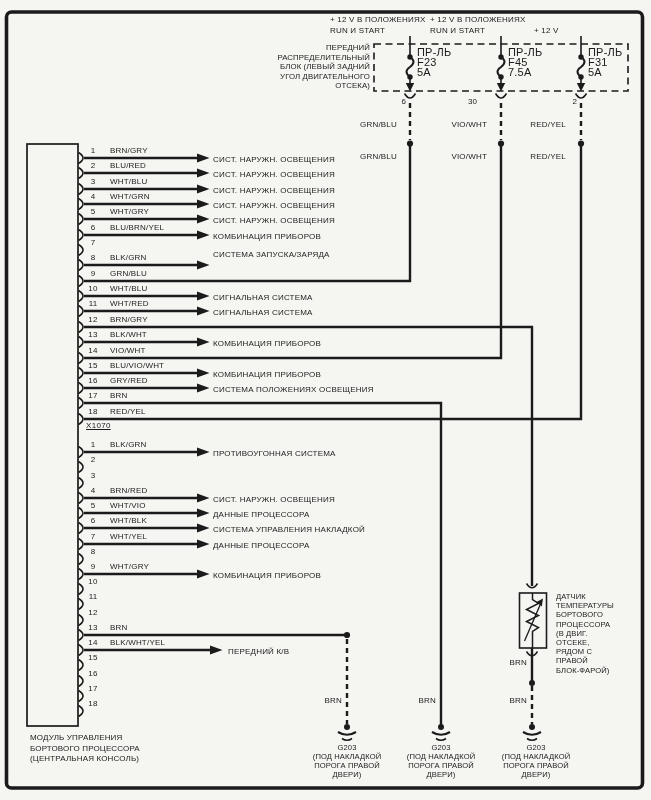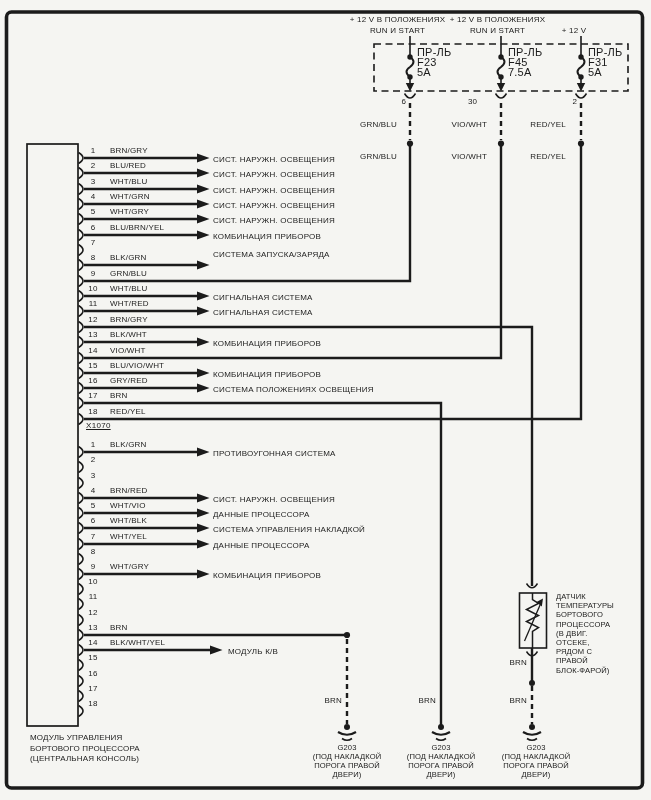--- a/index.html
+++ b/index.html
@@ -4,21 +4,21 @@
 <style>
   html,body{margin:0;padding:0;background:#e9e9e6;}
   #page{position:relative;width:651px;height:800px;background:#f5f5f2;
         font-family:"Liberation Sans",sans-serif;color:#1b1b1b;overflow:hidden;}
   #lines{position:absolute;left:0;top:0;}
   .txt{position:absolute;white-space:nowrap;}
   .prow{position:absolute;left:0;width:651px;height:12px;line-height:12px;font-size:8px;}
   .pnum{position:absolute;left:84px;width:18px;text-align:center;letter-spacing:.2px;}
   .pwire{position:absolute;left:110px;letter-spacing:.2px;}
   .pdest{position:absolute;left:213px;font-size:8px;line-height:11px;letter-spacing:.2px;}
-  .power{font-size:8px;line-height:11px;text-align:center;letter-spacing:.2px;}
+  .power{font-size:8px;line-height:11px;letter-spacing:.2px;}
   .fbname{font-size:7.8px;line-height:9.6px;text-align:right;letter-spacing:.1px;}
   .fuselbl{font-size:11px;line-height:9.8px;letter-spacing:.2px;}
   .fpin{font-size:8px;line-height:10px;width:20px;text-align:right;}
   .wlbl{font-size:8px;line-height:10px;width:67px;text-align:right;letter-spacing:.2px;}
   .senlbl{font-size:7.6px;line-height:9.2px;letter-spacing:.1px;}
   .brn{font-size:8px;line-height:11px;width:48px;text-align:right;letter-spacing:.2px;}
   .g203{font-size:7.6px;line-height:9px;width:90px;text-align:center;letter-spacing:.1px;}
   .modlbl{font-size:8px;line-height:10.6px;letter-spacing:.15px;}
   .x1070{font-size:8px;line-height:10px;text-decoration:underline;letter-spacing:.3px;}
 </style>
@@ -105,20 +105,27 @@
 <div class="txt power" style="left:330px;top:14px;width:135px">
   <div>+ 12 V В ПОЛОЖЕНИЯХ</div>
   <div>RUN И START</div>
 </div>
 <div class="txt power" style="left:430px;top:14px;width:135px">
   <div>+ 12 V В ПОЛОЖЕНИЯХ</div>
   <div>RUN И START</div>
 </div>
 <div class="txt power" style="left:534px;top:25px;width:80px">+ 12 V</div>
 
+<div class="txt fbname" style="left:238px;top:43px;width:132px">
+  <div>ПЕРЕДНИЙ</div>
+  <div>РАСПРЕДЕЛИТЕЛЬНЫЙ</div>
+  <div>БЛОК (ЛЕВЫЙ ЗАДНИЙ</div>
+  <div>УГОЛ ДВИГАТЕЛЬНОГО</div>
+  <div>ОТСЕКА)</div>
+</div>
 
 <div class="txt fuselbl" style="left:417px;top:48px">
   <div>ПР-ЛЬ</div>
   <div>F23</div>
   <div>5A</div>
 </div>
 <div class="txt fuselbl" style="left:508px;top:48px">
   <div>ПР-ЛЬ</div>
   <div>F45</div>
   <div>7.5A</div>
@@ -300,21 +307,21 @@
       <span class="pnum">18</span>
       <span class="pwire"></span>
     </div>
 
 <div class="txt pdest" style="top:448px">ПРОТИВОУГОННАЯ СИСТЕМА</div>
 <div class="txt pdest" style="top:494px">СИСТ. НАРУЖН. ОСВЕЩЕНИЯ</div>
 <div class="txt pdest" style="top:509px">ДАННЫЕ ПРОЦЕССОРА</div>
 <div class="txt pdest" style="top:524px">СИСТЕМА УПРАВЛЕНИЯ НАКЛАДКОЙ</div>
 <div class="txt pdest" style="top:540px">ДАННЫЕ ПРОЦЕССОРА</div>
 <div class="txt pdest" style="top:570px">КОМБИНАЦИЯ ПРИБОРОВ</div>
-<div class="txt pdest" style="top:646px;left:228px">МОДУЛЬ К/В</div>
+<div class="txt pdest" style="top:646px;left:228px">ПЕРЕДНИЙ К/В</div>
 
 <div class="txt senlbl" style="left:556px;top:592px">
   <div>ДАТЧИК</div>
   <div>ТЕМПЕРАТУРЫ</div>
   <div>БОРТОВОГО</div>
   <div>ПРОЦЕССОРА</div>
   <div>(В ДВИГ.</div>
   <div>ОТСЕКЕ,</div>
   <div>РЯДОМ С</div>
   <div>ПРАВОЙ</div>

